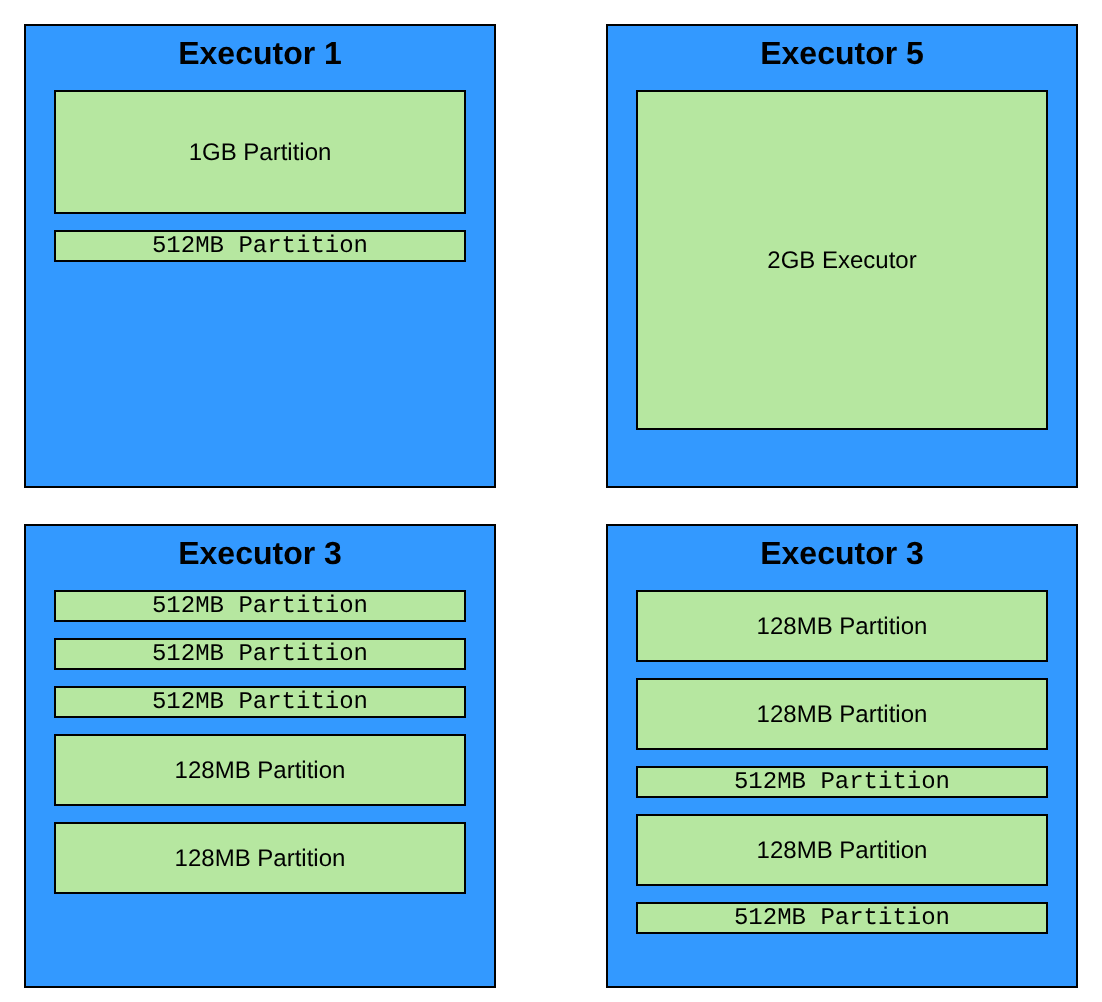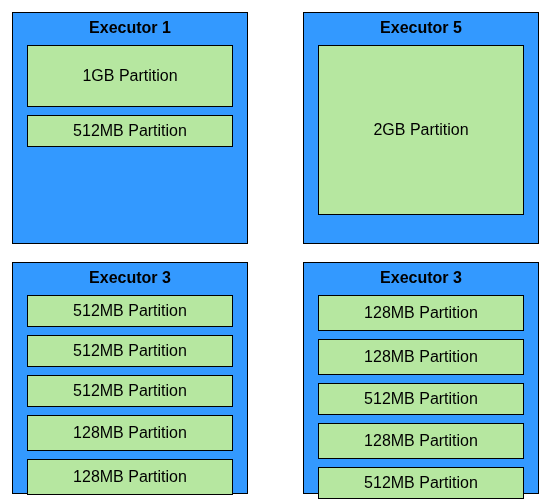--- a/index.html
+++ b/index.html
@@ -32,29 +32,29 @@
   }
   .partitions {
     display: flex;
     flex-direction: column;
     gap: 8px;
   }
   .partition {
     background: #b6e7a0;
     border: 1px solid #000;
     text-align: center;
-    font-size: 16px;
+    font-size: 12px;
     color: #000;
     display: flex;
     align-items: center;
     justify-content: center;
   }
   .h-1gb   { height: 62px; }
   .h-2gb   { height: 170px; }
-  .h-512   { height: 32px; }
+  .h-512   { height: 16px; font-family: Liberation Mono, monospace; }
   .h-128   { height: 36px; }
 </style>
 </head>
 <body>
 
 <div class="grid">
 
   <div class="executor">
     <div class="executor-title">Executor 1</div>
     <div class="partitions">
@@ -64,21 +64,21 @@
       <div class="partition h-512">
           <span>512MB Partition</span>
         </div>
     </div>
   </div>
 
   <div class="executor">
     <div class="executor-title">Executor 5</div>
     <div class="partitions">
       <div class="partition h-2gb">
-          <span>2GB Partition</span>
+          <span>2GB Executor</span>
         </div>
     </div>
   </div>
 
   <div class="executor">
     <div class="executor-title">Executor 3</div>
     <div class="partitions">
       <div class="partition h-512">
           <span>512MB Partition</span>
         </div>

